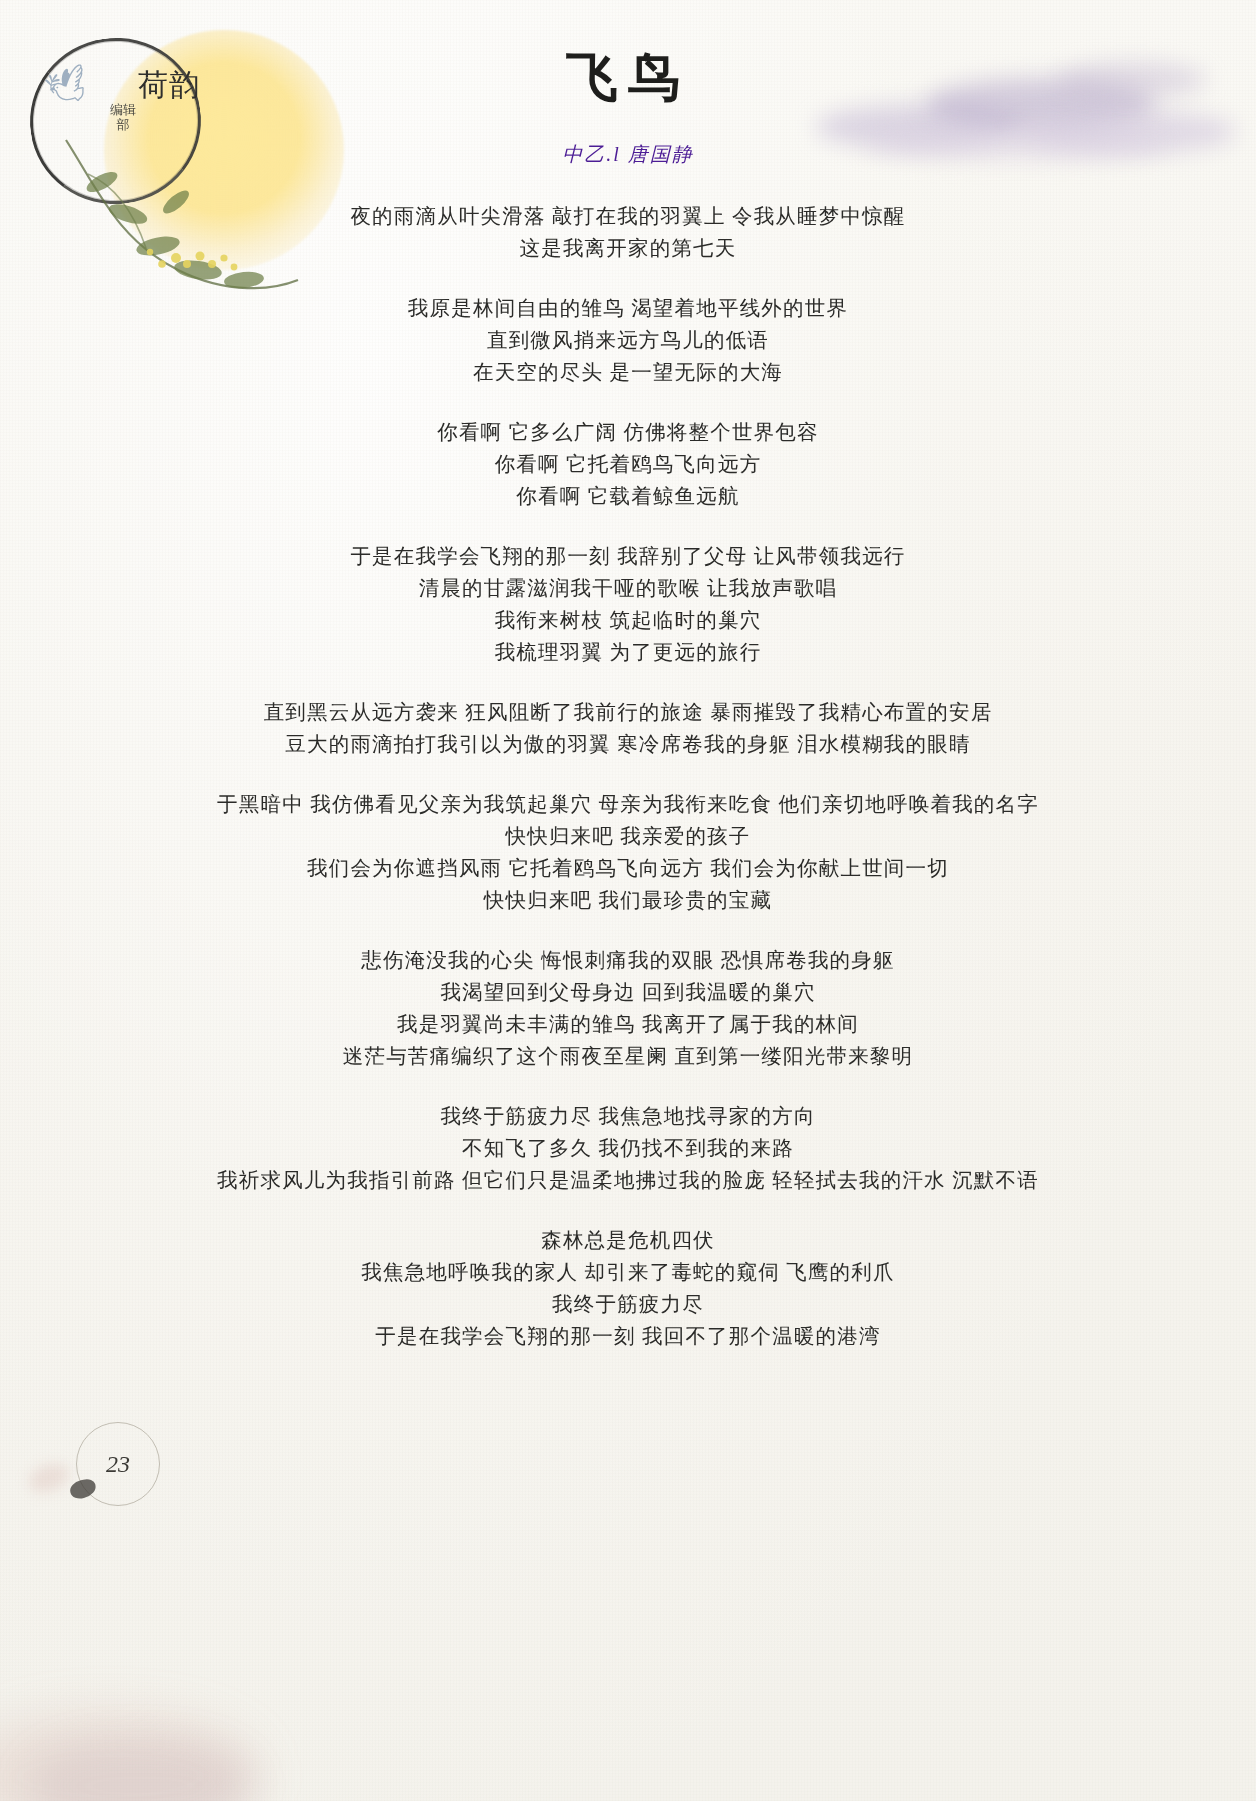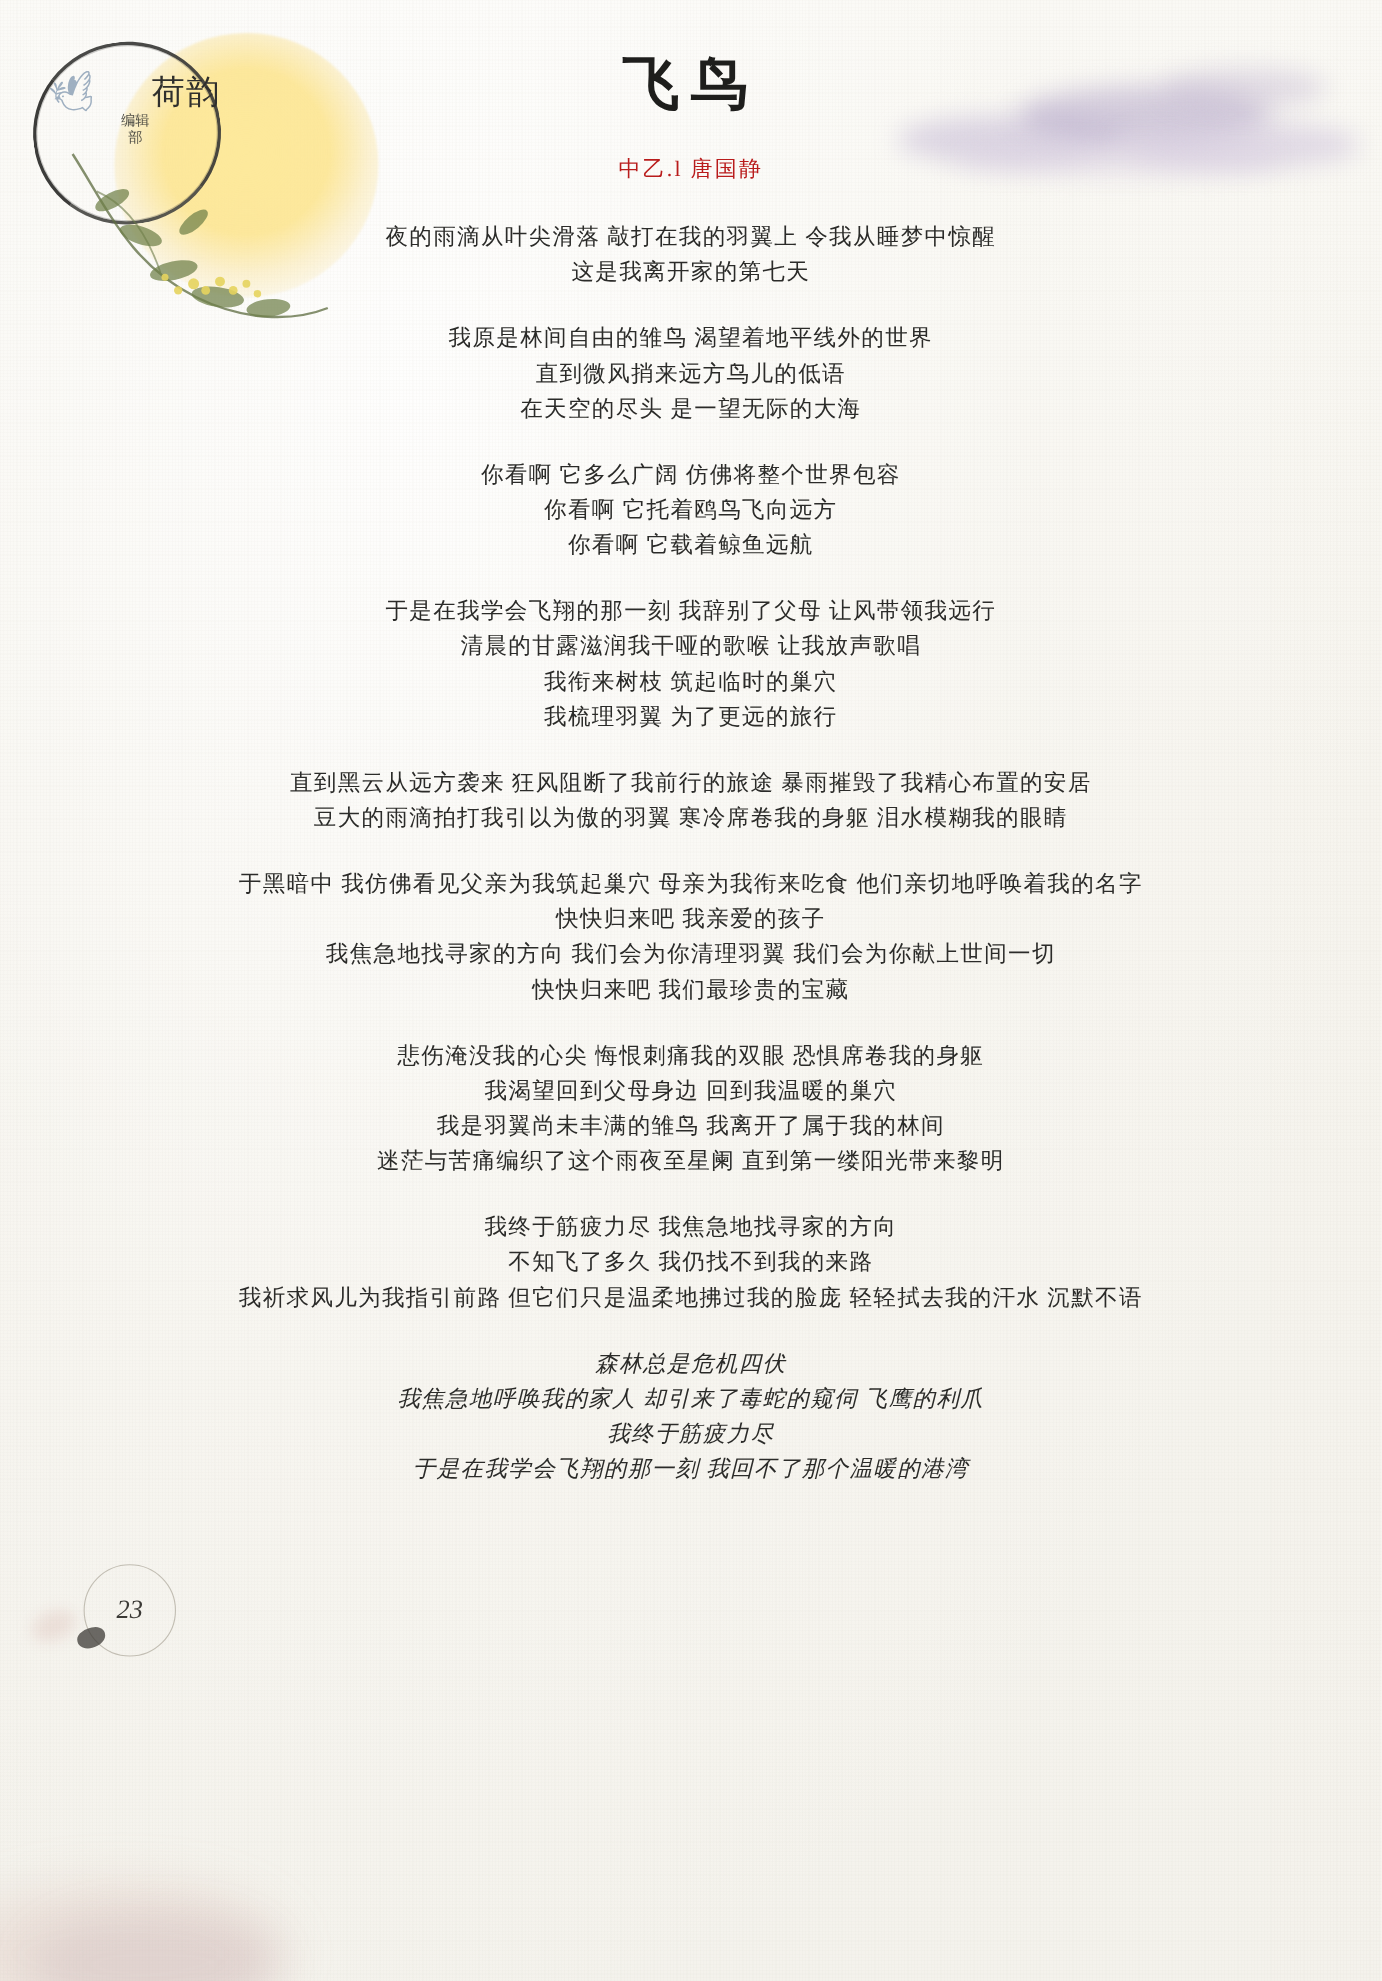--- a/index.html
+++ b/index.html
@@ -212,39 +212,40 @@
   }
   .byline {
     position: absolute;
     top: 140px;
     left: 0;
     right: 0;
     text-align: center;
     font-size: 20px;
     line-height: 28px;
     letter-spacing: 2px;
-    color: #b91c1c;
+    color: #4c1d95;
     font-family: "Liberation Serif", serif;
+    font-style: italic;
   }
 
   .lyrics {
     position: absolute;
     top: 200px;
     left: 110px;
     width: 1036px;
     text-align: center;
     color: #2b2b29;
     font-size: 20.5px;
     line-height: 32px;
     letter-spacing: 1.2px;
   }
   .stanza {
     margin: 0 0 28px 0;
   }
-  .stanza:last-child { margin-bottom: 16px; font-style: italic; }
+  .stanza:last-child { margin-bottom: 16px; }
   .line {
     white-space: nowrap;
   }
 </style>
 </head>
 <body>
 
 <div class="paper"></div>
 
 <div class="moon-wrap">
@@ -309,21 +310,21 @@
         <div class="line">我衔来树枝 筑起临时的巢穴</div>
         <div class="line">我梳理羽翼 为了更远的旅行</div>
       </div>
       <div class="stanza">
         <div class="line">直到黑云从远方袭来 狂风阻断了我前行的旅途 暴雨摧毁了我精心布置的安居</div>
         <div class="line">豆大的雨滴拍打我引以为傲的羽翼 寒冷席卷我的身躯 泪水模糊我的眼睛</div>
       </div>
       <div class="stanza">
         <div class="line">于黑暗中 我仿佛看见父亲为我筑起巢穴 母亲为我衔来吃食 他们亲切地呼唤着我的名字</div>
         <div class="line">快快归来吧 我亲爱的孩子</div>
-        <div class="line">我焦急地找寻家的方向 我们会为你清理羽翼 我们会为你献上世间一切</div>
+        <div class="line">我们会为你遮挡风雨 它托着鸥鸟飞向远方 我们会为你献上世间一切</div>
         <div class="line">快快归来吧 我们最珍贵的宝藏</div>
       </div>
       <div class="stanza">
         <div class="line">悲伤淹没我的心尖 悔恨刺痛我的双眼 恐惧席卷我的身躯</div>
         <div class="line">我渴望回到父母身边 回到我温暖的巢穴</div>
         <div class="line">我是羽翼尚未丰满的雏鸟 我离开了属于我的林间</div>
         <div class="line">迷茫与苦痛编织了这个雨夜至星阑 直到第一缕阳光带来黎明</div>
       </div>
       <div class="stanza">
         <div class="line">我终于筋疲力尽 我焦急地找寻家的方向</div>

